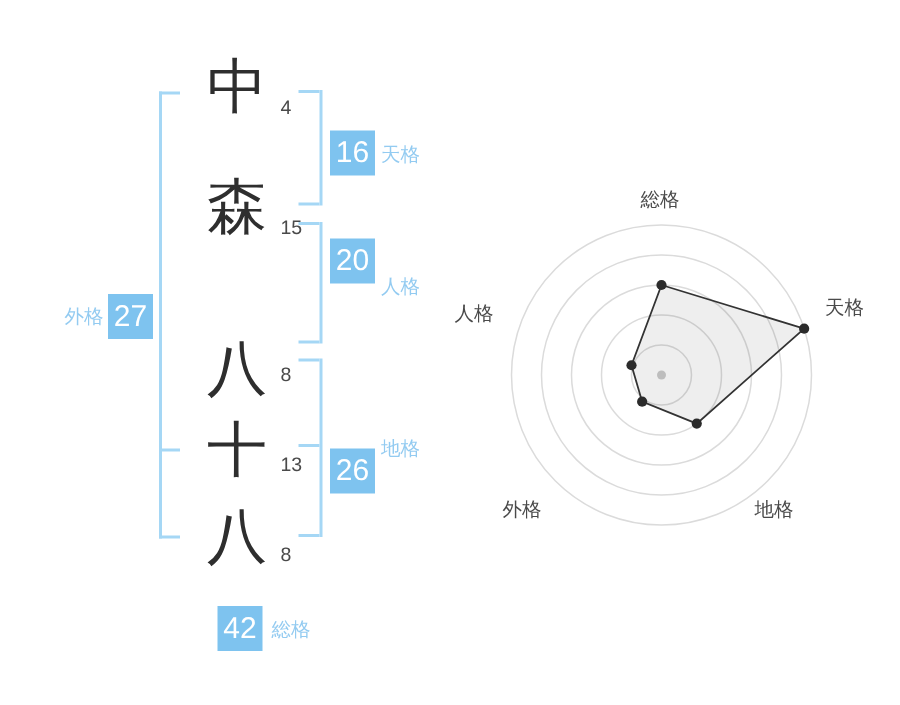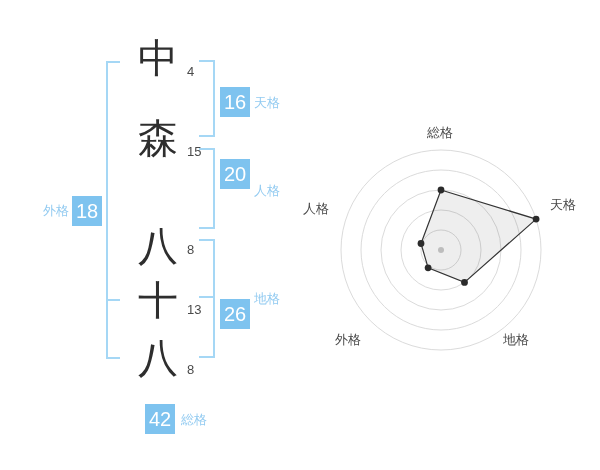--- a/index.html
+++ b/index.html
@@ -73,21 +73,21 @@
   <div class="badge" style="left:220px;top:87px;">16</div>
   <div class="kaku-label" style="left:254px;top:95px;">天格</div>
 
   <div class="badge" style="left:220px;top:159px;">20</div>
   <div class="kaku-label" style="left:254px;top:183px;">人格</div>
 
   <div class="badge" style="left:220px;top:299px;">26</div>
   <div class="kaku-label" style="left:254px;top:291px;">地格</div>
 
   <div class="kaku-label" style="left:43px;top:203px;">外格</div>
-  <div class="badge" style="left:72px;top:196px;">18</div>
+  <div class="badge" style="left:72px;top:196px;">27</div>
 
   <div class="badge" style="left:145px;top:404px;">42</div>
   <div class="kaku-label" style="left:181px;top:412px;">総格</div>
 </div>
 
 <svg id="radar" width="280" height="250" viewBox="0 0 280 250">
   <g>
     <circle class="ring" cx="140" cy="140" r="20"></circle>
     <circle class="ring" cx="140" cy="140" r="40"></circle>
     <circle class="ring" cx="140" cy="140" r="60"></circle>

